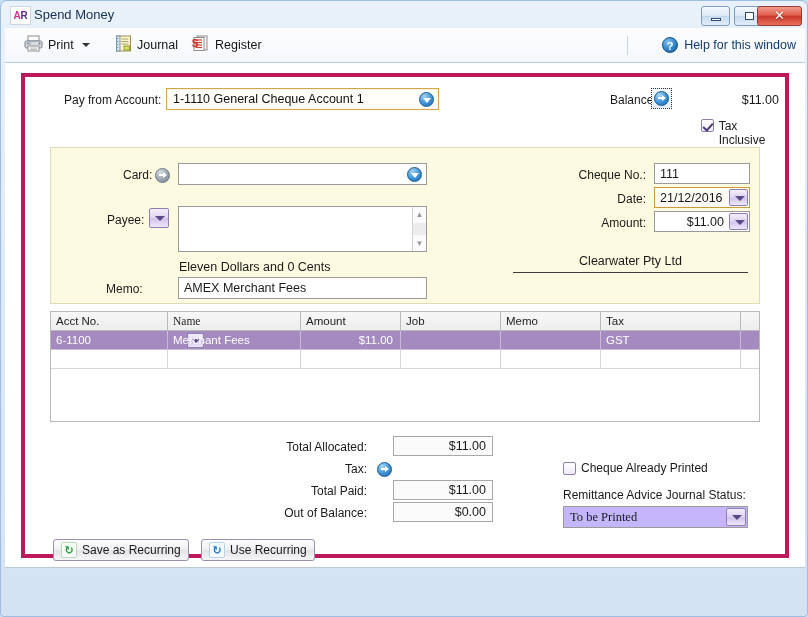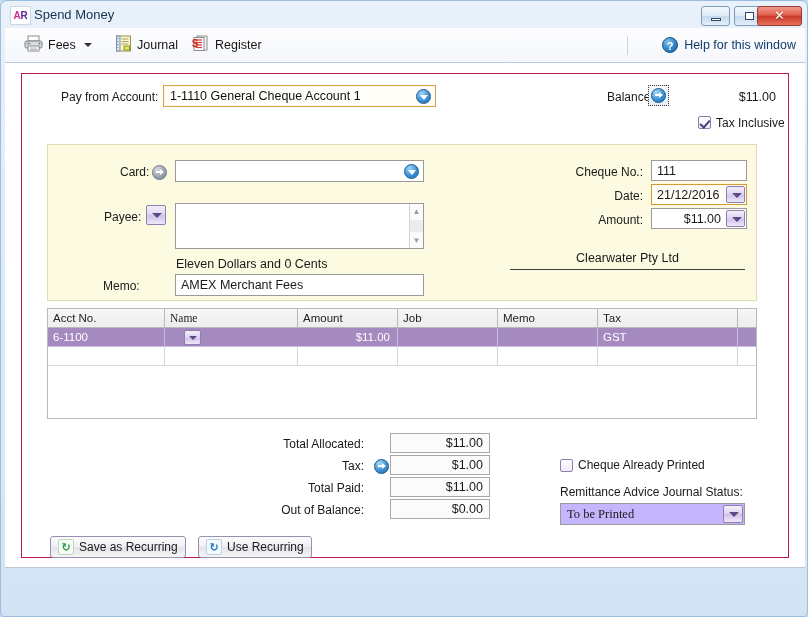--- a/index.html
+++ b/index.html
@@ -90,21 +90,21 @@
   #help-sep{position:absolute;right:177px;top:8px;width:1px;height:19px;background:#c8d6e3;}
   
   #content{
     position:absolute;left:4px;top:62px;width:800px;height:505px;
     background:#ffffff;
     border-bottom:1px solid #bcc7d4;
     box-sizing:border-box;
   }
   #content-pad{
     position:absolute;left:16px;top:10px;width:768px;height:485px;
-    border:1px solid #be185d;background:#ffffff;box-sizing:border-box;
+    border:4px solid #be185d;background:#ffffff;box-sizing:border-box;
   }
   
   #payfrom-label{position:absolute;left:39px;top:16px;font-size:12px;}
   #payfrom-field{
     position:absolute;left:141px;top:11px;width:273px;height:22px;
     border:1px solid #d7a44a;background:#fffef9;box-sizing:border-box;
     box-shadow:inset 0 0 0 1px #fdf6e6;
   }
   #payfrom-field .val{position:absolute;left:6px;top:3px;font-size:12.5px;color:#111;}
   .blue-dd{
@@ -352,21 +352,21 @@
         <svg width="19" height="17" viewBox="0 0 19 17">
           <rect x="4" y="1" width="11" height="5" fill="#fdfdfd" stroke="#8d8d8d"></rect>
           <rect x="1" y="6" width="17" height="7" rx="1.5" fill="#d9dde2" stroke="#76808b"></rect>
           <rect x="2.5" y="7.5" width="4" height="2" fill="#9aa4ae"></rect>
           <circle cx="15.5" cy="8.5" r="1" fill="#6d7780"></circle>
           <rect x="4" y="11" width="11" height="5" fill="#ffffff" stroke="#8d8d8d"></rect>
           <line x1="6" y1="13" x2="13" y2="13" stroke="#b6b6b6"></line>
           <line x1="6" y1="14.6" x2="13" y2="14.6" stroke="#b6b6b6"></line>
         </svg>
       </span>
-      <span>Fees</span>
+      <span>Print</span>
       <span class="caret-dn"></span>
     </div>
 
     <div class="tbtn" id="tb-journal">
       <span>
         <svg width="17" height="17" viewBox="0 0 17 17">
           <rect x="1.5" y="1" width="14" height="15" fill="#fdf7cf" stroke="#9a8f4a"></rect>
           <rect x="1.5" y="1" width="3.5" height="15" fill="#cfe3f2" stroke="#7d93a6"></rect>
           <line x1="2.6" y1="3" x2="2.6" y2="14.5" stroke="#6f8fa8" stroke-dasharray="1,2"></line>
           <line x1="6.5" y1="4" x2="13.5" y2="4" stroke="#a8a06a"></line>
@@ -472,20 +472,21 @@
           <div class="hcell" style="left:250px;width:100px;">Amount</div>
           <div class="hcell" style="left:350px;width:100px;">Job</div>
           <div class="hcell" style="left:450px;width:100px;">Memo</div>
           <div class="hcell" style="left:550px;width:140px;">Tax</div>
           <div class="hcell" style="left:690px;width:18px;border-right:none;"></div>
         </div>
 
         <div class="row" id="row-sel">
           <div class="cell" style="left:0;width:117px;">6-1100</div>
           <div id="sel-dd"></div>
+          <div class="cell" style="left:117px;width:133px;">Merchant Fees</div>
           <div class="cell num" style="left:250px;width:100px;">$11.00</div>
           <div class="cell" style="left:350px;width:100px;"></div>
           <div class="cell" style="left:450px;width:100px;"></div>
           <div class="cell" style="left:550px;width:140px;">GST</div>
           <div class="cell" style="left:690px;width:18px;border-right:none;"></div>
         </div>
 
         <div class="row" id="row-empty">
           <div class="cell" style="left:0;width:117px;"></div>
           <div class="cell" style="left:117px;width:133px;"></div>
@@ -497,23 +498,20 @@
         </div>
       </div>
 
       <div class="tot-label" id="tot1-l">Total Allocated:</div>
       <div class="tot-field" id="tot1-f">
           <span class="val">$11.00</span>
         </div>
 
       <div class="tot-label" id="tot2-l">Tax:</div>
       <span class="arrow-circle" id="tot2-arrow"></span>
-      <div class="tot-field" id="tot2-f">
-          <span class="val">$1.00</span>
-        </div>
 
       <div class="tot-label" id="tot3-l">Total Paid:</div>
       <div class="tot-field" id="tot3-f">
           <span class="val">$11.00</span>
         </div>
 
       <div class="tot-label" id="tot4-l">Out of Balance:</div>
       <div class="tot-field" id="tot4-f">
           <span class="val">$0.00</span>
         </div>

